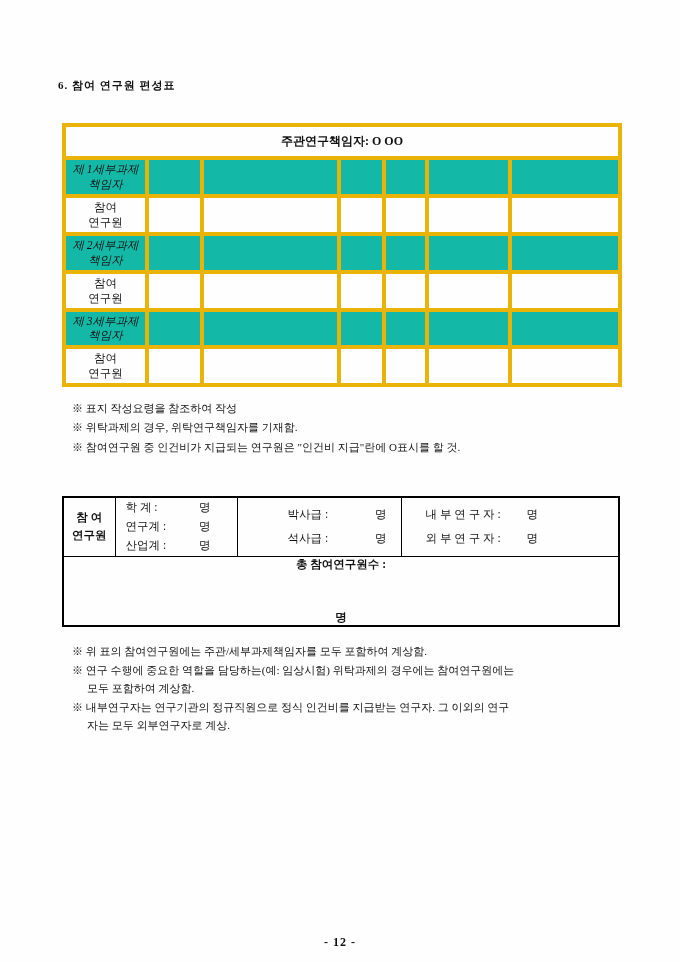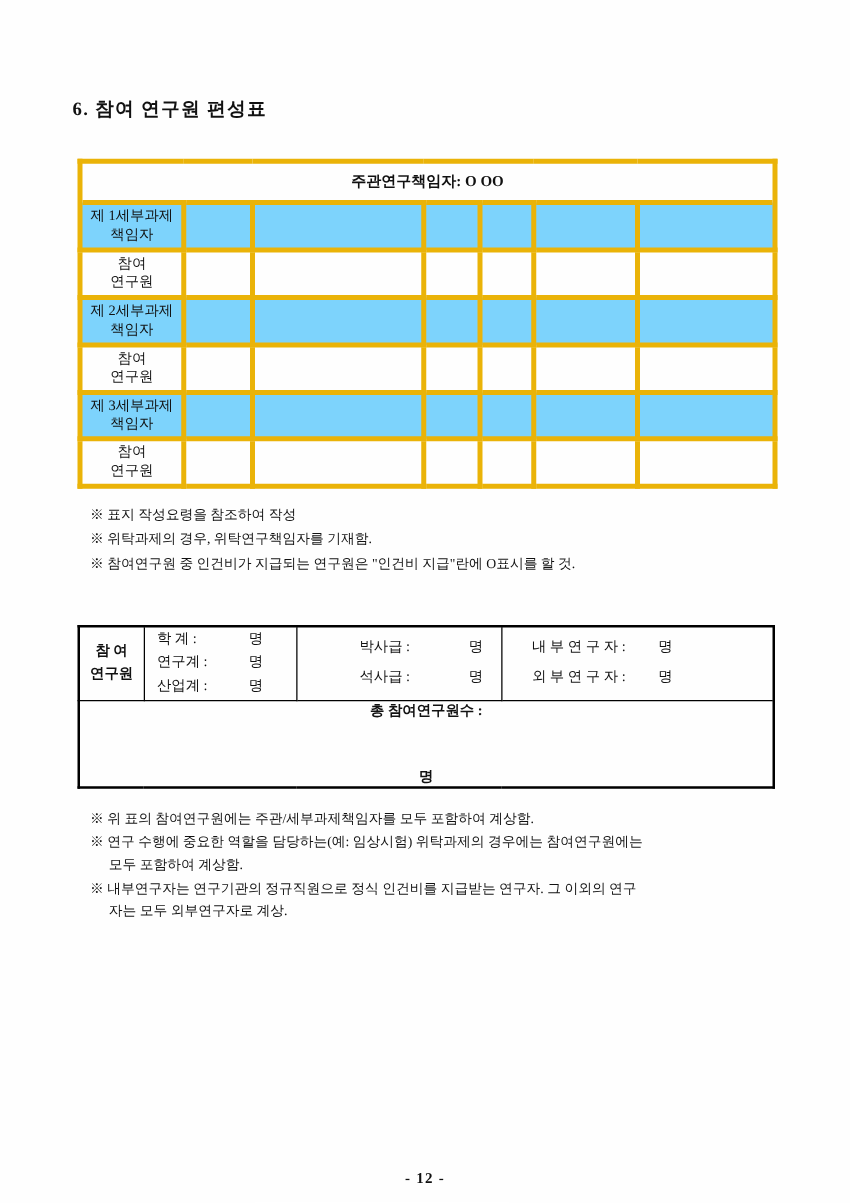--- a/index.html
+++ b/index.html
@@ -10,21 +10,21 @@
     color:#111111;
     overflow:hidden;
   }
   .page {
     position:relative;
     width:680px; height:962px;
     padding:78px 62px 0 58px;
     background:#fefefe;
   }
   .doc-title {
-    font-size:15px;
+    font-size:11px;
     font-weight:bold;
     letter-spacing:1px;
   }
 
   
   .main-table {
     border-collapse:collapse;
     table-layout:fixed;
     width:556px;
     margin:30px 0 0 4px;
@@ -44,21 +44,21 @@
     font-size:12px;
   }
   .main-table .col-head td {
     font-weight:bold;
     height:40px;
     white-space:pre-line;
     line-height:1.3;
   }
   .main-table .data-row td { height:34px; }
   .main-table .data-row .row-label { white-space:pre-line; line-height:1.3; }
-  .main-table .shaded td { background:#7dd3fc; }
+  .main-table .shaded td { background:#14b8a6;font-style:italic; }
 
   
   .notes {
     margin:12px 0 0 14px;
     font-size:11px;
     line-height:1.65;
     width:546px;
   }
   .note {
     padding-left:15px;

